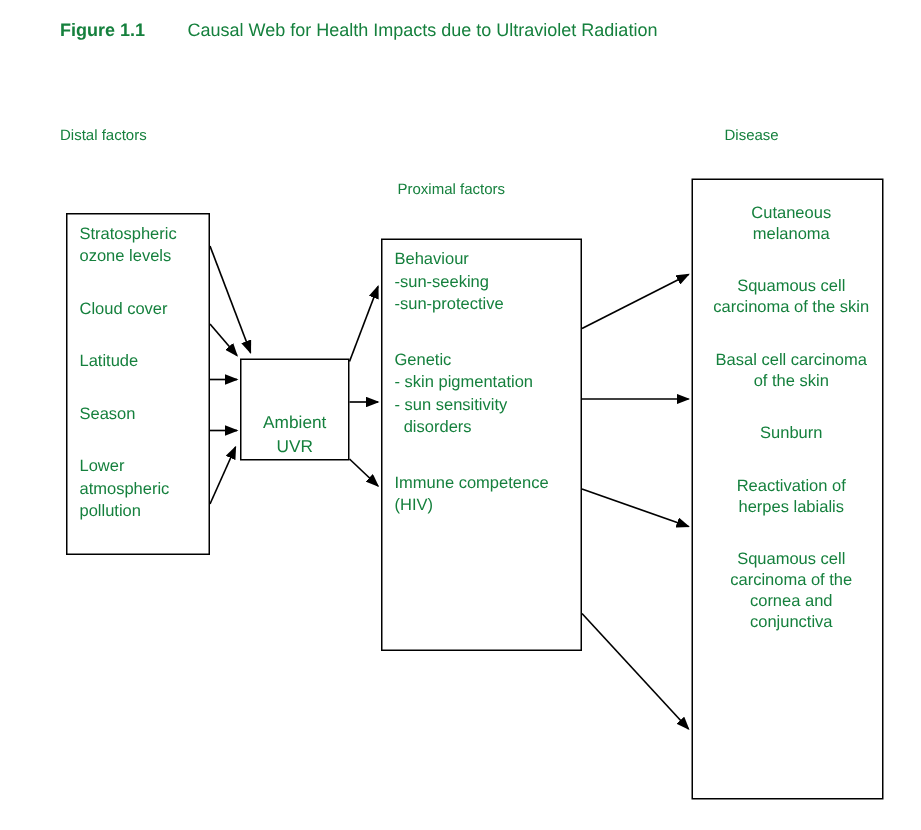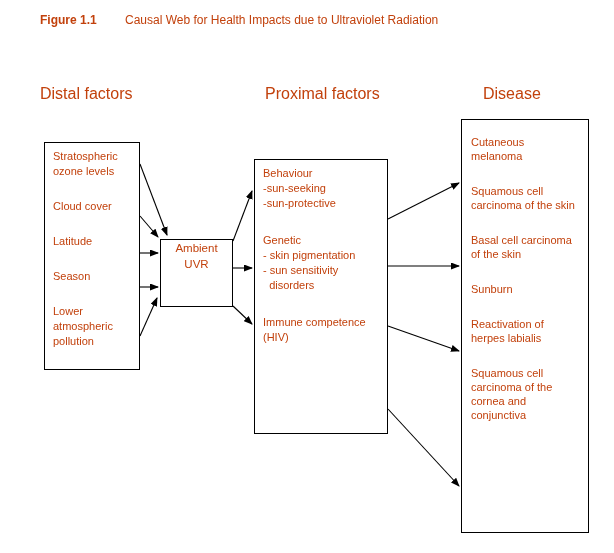--- a/index.html
+++ b/index.html
@@ -6,21 +6,21 @@
     margin: 0;
     padding: 0;
     background: #ffffff;
   }
   .page {
     position: relative;
     width: 614px;
     height: 553px;
     background: #ffffff;
     font-family: "Liberation Sans", sans-serif;
-    color: #c2410c;
+    color: #15803d;
     overflow: hidden;
   }
   .figure-title {
     position: absolute;
     top: 13px;
     left: 0;
     width: 100%;
     font-size: 12px;
     line-height: 15px;
   }
@@ -31,25 +31,25 @@
     white-space: nowrap;
   }
   .figure-caption {
     position: absolute;
     left: 125px;
     white-space: nowrap;
   }
   .col-header {
     position: absolute;
     top: 85px;
-    font-size: 16px;
+    font-size: 10px;
     white-space: nowrap;
   }
   .col-header.distal   { left: 40px;  }
-  .col-header.proximal { left: 265px; }
+  .col-header.proximal { left: 265px; margin-top: 36px; }
   .col-header.disease  { left: 483px; }
 
   .box {
     position: absolute;
     box-sizing: border-box;
     border: 1px solid #000000;
     background: #ffffff;
     z-index: 2;
   }
   .box .item {
@@ -64,21 +64,21 @@
   }
   .distal-box .item {
     line-height: 15px;
     margin-bottom: 20px;
   }
 
   .box.uvr-box {
     left: 160px; top: 239px;
     width: 73px; height: 68px;
     display: flex;
-    align-items: flex-start;
+    align-items: flex-end;
     justify-content: center;
     text-align: center;
   }
   .uvr-box .item {
     line-height: 16px;
     font-size: 11.5px;
   }
 
   .box.proximal-box {
     left: 254px; top: 135px;
@@ -88,20 +88,21 @@
   }
   .proximal-box .item {
     line-height: 15px;
     margin-bottom: 22px;
   }
 
   .box.disease-box {
     left: 461px; top: 119px;
     width: 128px; height: 414px;
     padding: 15px 4px 0 9px;
+    text-align: center;
   }
   .disease-box .item {
     line-height: 14px;
     margin-bottom: 21px;
   }
 
   svg.arrow-layer {
     position: absolute;
     left: 0; top: 0;
     width: 614px; height: 553px;

